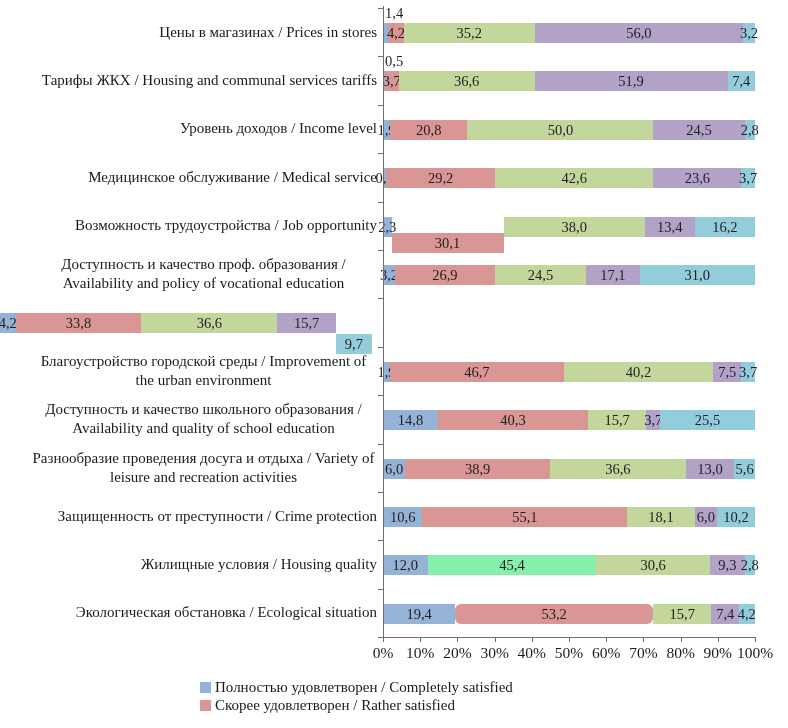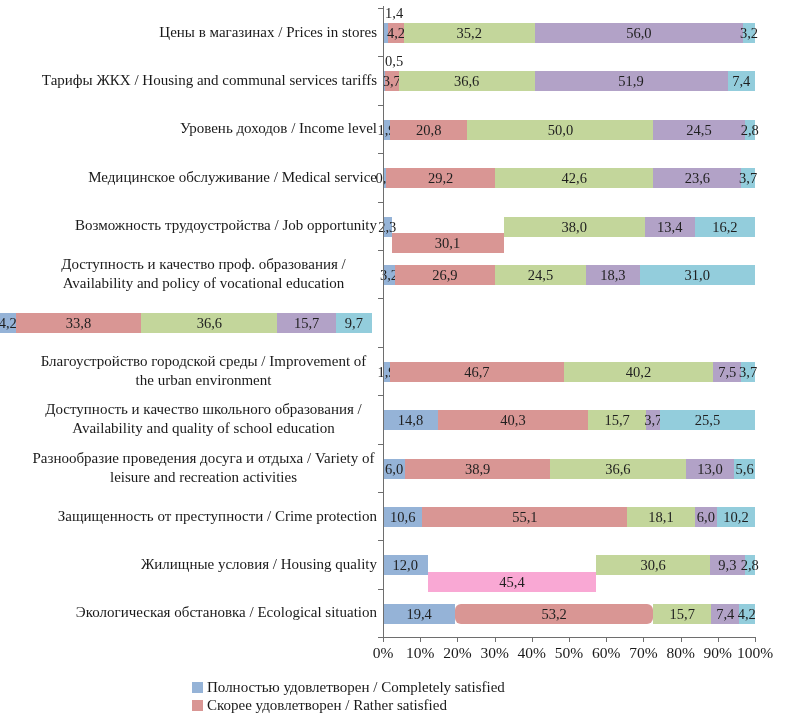--- a/index.html
+++ b/index.html
@@ -41,21 +41,21 @@
     white-space:nowrap;
     font-size:14.5px;color:#1f1f1f;
   }
   .axis-line{position:absolute;background:#6e6e6e;}
   .tick{position:absolute;background:#6e6e6e;}
   .x-tick-label{
     position:absolute;top:644px;
     transform:translateX(-50%);
     font-size:15.5px;color:#1a1a1a;white-space:nowrap;
   }
-  #legend{position:absolute;left:192px;top:678px;}
+  #legend{position:absolute;left:200px;top:678px;}
   .legend-item{display:flex;align-items:center;height:18px;}
   .legend-swatch{width:11px;height:11px;margin-right:4px;flex:0 0 11px;}
   .legend-label{font-size:15px;color:#1a1a1a;white-space:nowrap;}
 </style>
 </head>
 <body>
 
 <div id="canvas">
   <div id="rows">
       <div class="row">
@@ -187,21 +187,21 @@
             <div class="seg" style="width: 3.2%; background: rgb(149, 179, 215);">
               <span class="seg-label">3,2</span>
             </div>
             <div class="seg" style="width: 26.9%; background: rgb(217, 150, 148);">
               <span class="seg-label">26,9</span>
             </div>
             <div class="seg" style="width: 24.5%; background: rgb(195, 214, 155);">
               <span class="seg-label">24,5</span>
             </div>
             <div class="seg" style="width: 14.4%; background: rgb(178, 162, 199);">
-              <span class="seg-label">18,3</span>
+              <span class="seg-label">17,1</span>
             </div>
             <div class="seg" style="width: 31%; background: rgb(147, 205, 220);">
               <span class="seg-label">31,0</span>
             </div>
           </div>
         </div>
       </div>
       <div class="row">
         <div class="bar-cell">
           <div class="bar">
@@ -210,21 +210,21 @@
             </div>
             <div class="seg" style="width: 33.8%; background: rgb(217, 150, 148);">
               <span class="seg-label">33,8</span>
             </div>
             <div class="seg" style="width: 36.6%; background: rgb(195, 214, 155);">
               <span class="seg-label">36,6</span>
             </div>
             <div class="seg" style="width: 15.7%; background: rgb(178, 162, 199);">
               <span class="seg-label">15,7</span>
             </div>
-            <div class="seg" style="width: 9.7%; background: rgb(147, 205, 220);">
+            <div class="seg" style="width: 9.7%; background: rgb(147, 205, 220); margin-top: 21px;">
               <span class="seg-label">9,7</span>
             </div>
           </div>
         </div>
       </div>
       <div class="row">
         <div class="cat-cell">
           <div class="cat-label">Благоустройство городской среды / Improvement of the urban environment</div>
         </div>
         <div class="bar-cell">
@@ -321,21 +321,21 @@
       </div>
       <div class="row">
         <div class="cat-cell">
           <div class="cat-label">Жилищные условия / Housing quality</div>
         </div>
         <div class="bar-cell">
           <div class="bar">
             <div class="seg" style="width: 12%; background: rgb(149, 179, 215);">
               <span class="seg-label">12,0</span>
             </div>
-            <div class="seg" style="width: 45.4%; background: #f9a8d4; margin-top: 17px;">
+            <div class="seg" style="width: 45.4%; background: #86efac;">
               <span class="seg-label">45,4</span>
             </div>
             <div class="seg" style="width: 30.6%; background: rgb(195, 214, 155);">
               <span class="seg-label">30,6</span>
             </div>
             <div class="seg" style="width: 9.3%; background: rgb(178, 162, 199);">
               <span class="seg-label">9,3</span>
             </div>
             <div class="seg" style="width: 2.8%; background: rgb(147, 205, 220);">
               <span class="seg-label">2,8</span>

